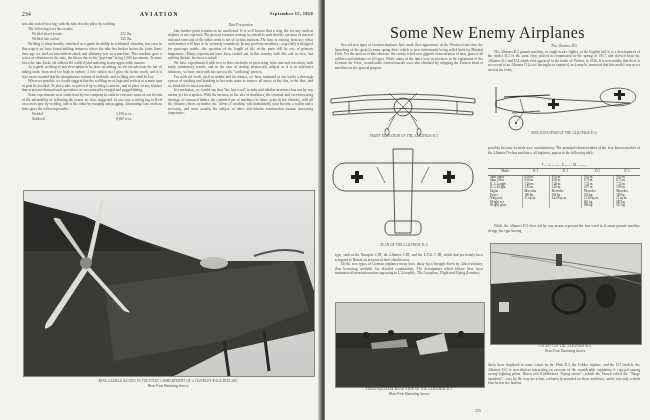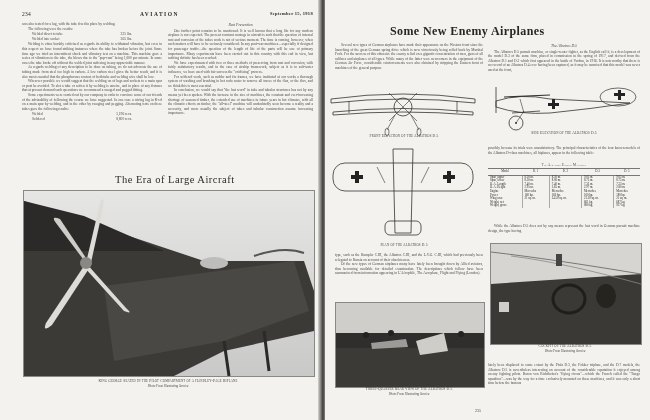--- a/index.html
+++ b/index.html
@@ -63,21 +63,20 @@
   </div>
 
   <div class="col" style="left:168px;top:22px;width:145px;">
     <div class="subhead">Rust Prevention</div>
     <p>One further point remains to be mentioned. It is well known that a long life for any modern airplane is not expected. The present constant wastage in aircraft is such that the question of internal rust and corrosion of the tubes work is not of serious moment. The time is coming, however, when such matters will have to be seriously considered. In any post-war machines—especially if designed for passenger traffic—the question of the length of life of the parts will be one of primary importance. Many experiments have been carried out in this country with this end in view, but nothing definite has been reached.</p>
     <p>We have experimented with two or three methods of preserving from rust and corrosion, with fairly satisfactory results, and in the case of airship framework, subject as it is to salt-water influence, we have used with fair success the "oxidizing" process.</p>
     <p>For soldered work, such as rudder and fin frames, we have instituted at our works a thorough system of washing and brushing in hot soda water to remove all traces of the flux, or the flux, and we think this is most essential.</p>
     <p>In conclusion, we would say that "the last word" in tube and tubular structures has not by any means yet been spoken. With the increase in the size of machines, the constant and ever-increasing shortage of seasoned timber, the extended use of machines in future years in hot climates, with all the climatic effects on timber, the "all-steel" machine will undoubtedly soon become a reality and a necessity, and more usually the subject of tubes and tubular construction assume increasing importance.</p>
   </div>
 
-  <div class="sectitle" style="left:115px;top:174px;">The Era of Large Aircraft</div>
 
   <div class="photo" style="left:23px;top:190px;width:290px;height:185px;background:#d8d8d6;">
     <svg width="290" height="185" viewBox="0 0 290 185">
       <defs>
           <linearGradient id="sky" x1="0" y1="0" x2="0" y2="1">
             <stop offset="0" stop-color="#e6e6e4"></stop>
             <stop offset="1" stop-color="#c9c9c7"></stop>
           </linearGradient>
         </defs>
       <rect width="290" height="185" fill="url(#sky)"></rect>
@@ -99,21 +98,21 @@
   </div>
   <div class="caption" style="left:23px;top:379px;width:290px;">
     <div class="sc">King George Seated in the Pilot Compartment of a Handley-Page Biplane</div>
     <div class="it">Photo From Illustrating Service</div>
   </div>
 </div>
 
 <div class="gutter"></div>
 
 <div class="page" id="right-page">
-  <div style="position:absolute;left:65px;top:24px;font-size:12px;font-weight:bold;letter-spacing:0.4px;color:#262626;">Some New Enemy Airplanes</div>
+  <div style="position:absolute;left:65px;top:24px;font-size:16px;font-weight:normal;letter-spacing:0.4px;color:#262626;">Some New Enemy Airplanes</div>
 
   <div class="col" style="left:10px;top:43px;width:148px;">
     <p>Several new types of German airplanes have made their appearance on the Western front since the launching of the great German spring drive which is now victoriously being rolled back by Marshal Foch. For the success of this offensive the enemy relied on a gigantic concentration of men, guns of all calibres and airplanes of all types. While many of the latter were newcomers in the equipment of the German Air Force, considerable reinforcements were also obtained by stripping the Eastern front of machines of the general purpose</p>
   </div>
 
   <svg style="position:absolute;left:2px;top:85px;" width="152" height="55" viewBox="0 0 152 55">
     <path d="M4 14 Q76 4 148 14 L148 18 Q76 10 4 18 Z" fill="none" stroke="#333" stroke-width="0.8"></path>
     <path d="M6 27 Q76 20 146 27 L146 30 Q76 24 6 30 Z" fill="none" stroke="#333" stroke-width="0.8"></path>
     <line x1="22" y1="16" x2="22" y2="28" stroke="#333" stroke-width="0.7"></line>
     <line x1="130" y1="16" x2="130" y2="28" stroke="#333" stroke-width="0.7"></line>

